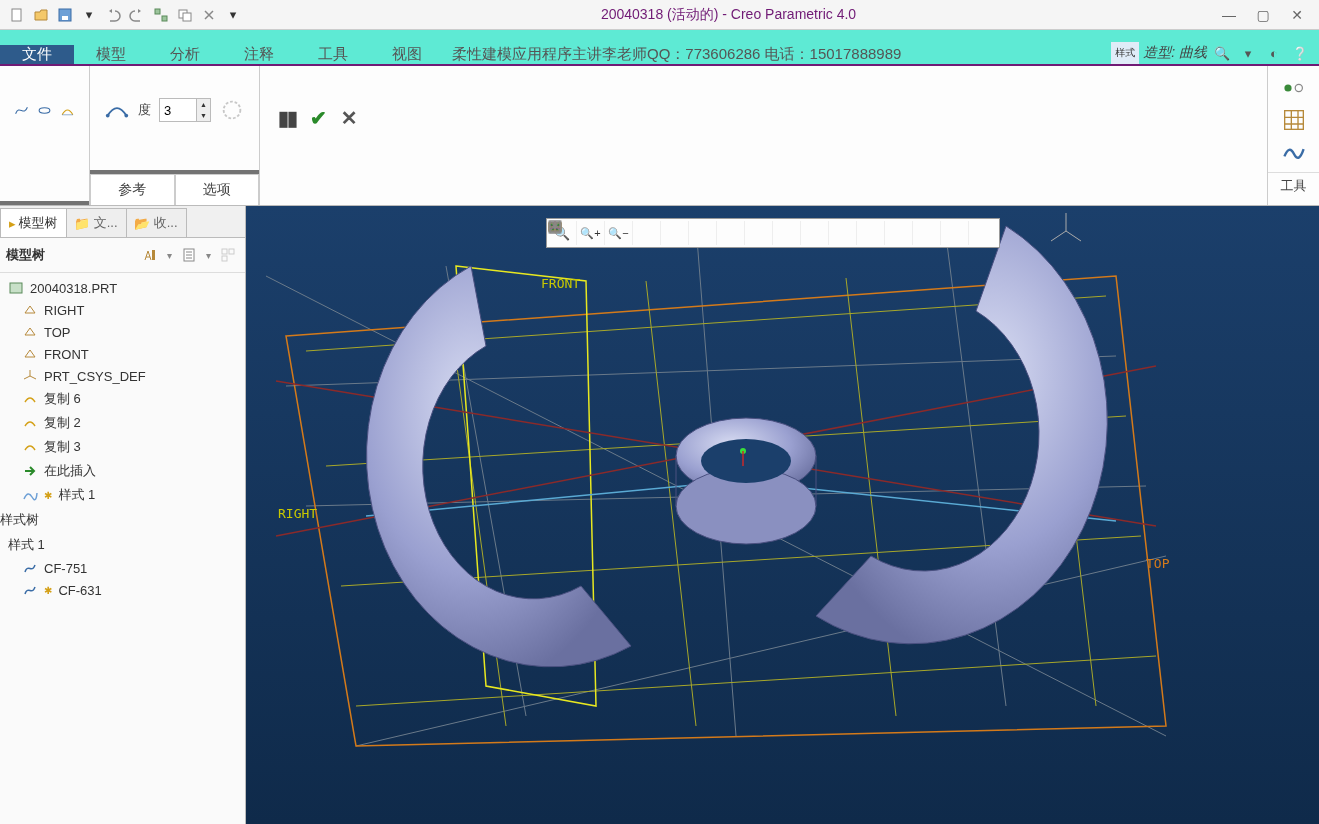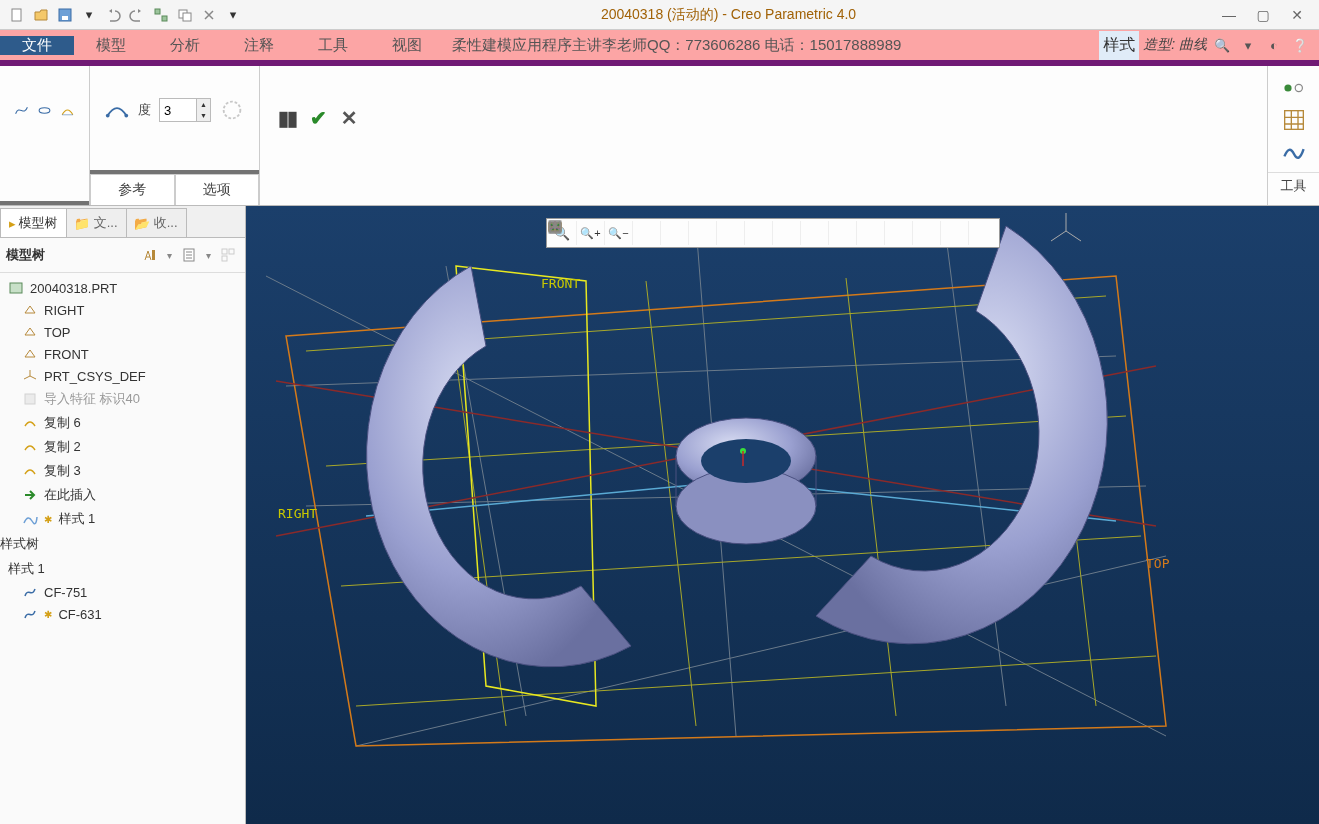--- a/index.html
+++ b/index.html
@@ -2,31 +2,31 @@
 <html><head>
 <meta charset="utf-8">
 <style>
 * { box-sizing: border-box; margin: 0; padding: 0; font-family: "Microsoft YaHei", Arial, sans-serif; }
 body { width: 1319px; height: 824px; background: #f0f0f0; overflow: hidden; font-size: 13px; color: #333; }
 
 
 .titlebar { height: 30px; background: #f5f5f5; display: flex; align-items: center; border-bottom: 1px solid #ccc; }
 .titlebar .qat { display: flex; gap: 2px; padding: 0 6px; align-items: center; }
 .titlebar .qat .btn { width: 22px; height: 22px; display: flex; align-items: center; justify-content: center; cursor: pointer; }
-.titlebar .title { flex: 1; text-align: center; color: #a16207; font-size: 14px; }
+.titlebar .title { flex: 1; text-align: center; color: #701a75; font-size: 14px; }
 .titlebar .winbtns { display: flex; gap: 14px; padding: 0 12px; }
 .winbtn { width: 20px; height: 20px; display:flex; align-items:center; justify-content:center; cursor:pointer; color:#666; font-size:14px; }
 
 
-.menubar { height: 36px; background: #fca5a5; display: flex; align-items: center; border-bottom: 6px solid #701a75; }
+.menubar { height: 36px; background: #5eead4; display: flex; align-items: flex-end; border-bottom: 2px solid #701a75; }
 .menubar .tab { padding: 0 22px; display: flex; align-items: center; color: #555; font-size: 15px; cursor: pointer; }
 .menubar .tab.active { background: #2e5b8b; color: #fff; }
 .menubar .spacer { flex: 1; display: flex; align-items: center; color: #555; font-size: 15px; padding: 0 8px; }
 .menubar .right { display: flex; align-items: center; gap: 4px; padding: 0 8px; }
-.menubar .rightlabel { background: #e0ecf8; padding: 4px 4px; color: #333; font-size: 16px; }
+.menubar .rightlabel { background: #e0ecf8; padding: 4px 4px; color: #333; font-size: 10px; }
 .menubar .rightitalic { font-style: italic; color: #444; font-size: 14px; }
 .menubar .ricon { width: 22px; height: 22px; display:flex; align-items:center; justify-content:center; cursor:pointer; color:#555; }
 
 
 .ribbon { height: 140px; background: #fdfdfd; border-bottom: 1px solid #bbb; display: flex; position: relative; }
 .ribbon .group { border-right: 1px solid #ccc; display: flex; flex-direction: column; justify-content: space-between; }
 .ribbon .group .top { display: flex; align-items: center; gap: 8px; padding: 30px 14px 0 14px; }
 .ribbon .group .bottom { display: flex; border-top: 4px solid #737373; }
 .ribbon .group .btab { flex: 1; text-align: center; padding: 6px 16px; color: #444; border: 1px solid #ccc; border-bottom: none; background: #fff; cursor: pointer; font-size: 14px; }
 .ribbon .bigicon { width: 28px; height: 28px; display:flex; align-items:center; justify-content:center; }
@@ -310,28 +310,20 @@
         </div>
       <div class="node indent">
           <span class="ic">
             <svg class="ic16" viewBox="0 0 16 16">
               <path d="M8 8L8 2M8 8L14 11M8 8L2 11" stroke="#b6893a"></path>
             </svg>
           </span>
           <span class="txt">PRT_CSYS_DEF</span>
         </div>
       <div class="node indent">
-          <span class="ic" style="opacity:0.5">
-            <svg class="ic16" viewBox="0 0 16 16">
-              <rect x="3" y="3" width="10" height="10" fill="#ddd" stroke="#aaa"></rect>
-            </svg>
-          </span>
-          <span class="txt greyed">导入特征 标识40</span>
-        </div>
-      <div class="node indent">
           <span class="ic">
             <svg class="ic16" viewBox="0 0 16 16">
               <path d="M3 11 Q8 3 13 11" fill="none" stroke="#d4a017" stroke-width="1.5"></path>
             </svg>
           </span>
           <span class="txt">复制 6</span>
         </div>
       <div class="node indent">
           <span class="ic">
             <svg class="ic16" viewBox="0 0 16 16">

